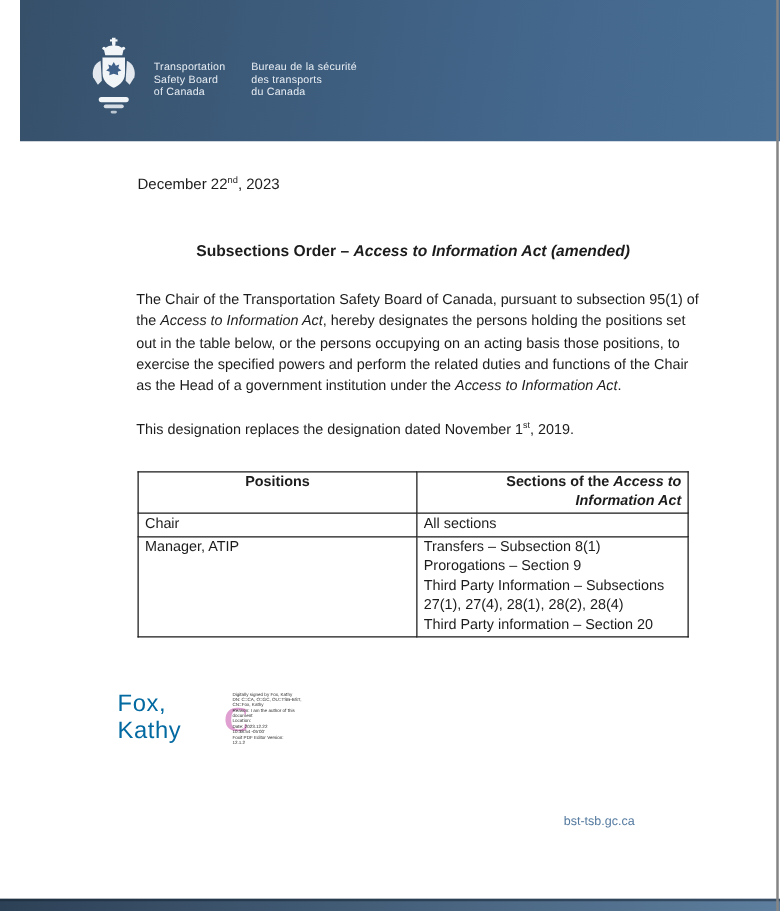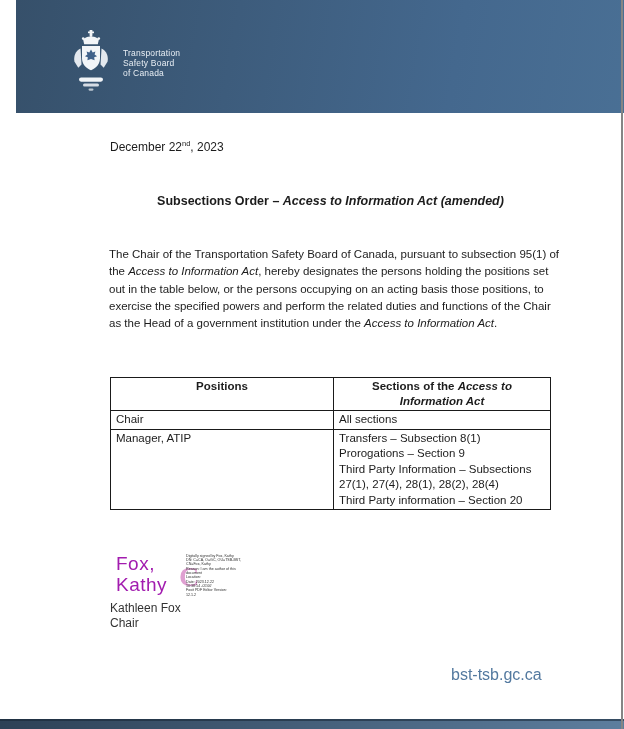--- a/index.html
+++ b/index.html
@@ -24,59 +24,59 @@
   .dept{position:absolute;top:48px;color:#e8eef4;font-size:8.5px;line-height:10px;letter-spacing:.2px;}
   .dept-en{left:107px;}
   .dept-fr{left:185px;}
   
   .date-line{position:absolute;left:110px;top:140px;font-size:12px;}
   .doc-title{
     position:absolute;left:110px;top:194px;width:441px;margin:0;
     text-align:center;font-size:12.5px;font-weight:bold;
   }
   .body-par{position:absolute;left:109px;margin:0;font-size:11.5px;line-height:17.3px;white-space:pre-wrap;}
-  .par1{top:246px;}
+  .par1{top:232px;}
   .par2{top:336px;}
   .i{font-style:italic;}
   .b{font-weight:bold;}
   sup{font-size:.62em;line-height:0;vertical-align:super;}
   
   .dtable{
     position:absolute;left:110px;top:377px;width:441px;
     border-collapse:collapse;font-size:11.5px;
   }
   .dtable th,.dtable td{
     border:1px solid #1a1a1a;
     padding:1px 5px;vertical-align:top;line-height:15.5px;
   }
   .dtable th{font-weight:bold;line-height:15px;}
   .dtable th:first-child{width:212px;text-align:center;}
-  .dtable th:last-child{text-align:center;}
+  .dtable th:last-child{text-align:right;}
   
   .sig-name{
-    position:absolute;left:116px;top:553px;
-    font-size:19px;line-height:21px;color:#a21caf;letter-spacing:.5px;
+    position:absolute;left:94px;top:553px;
+    font-size:19px;line-height:21px;color:#0369a1;letter-spacing:.5px;
   }
   .sig-stamp{
     position:absolute;left:186px;top:554px;width:90px;
   }
   .stamp-lines{
     font-size:7px;line-height:8.2px;color:#2e2e2e;width:86px;
     transform:scale(.52);transform-origin:top left;white-space:nowrap;
   }
   .stamp-accent{
     position:absolute;left:-7px;top:7px;
     font-size:28px;font-weight:bold;color:#c654ad;opacity:.55;
     font-family:"Liberation Serif", serif;
   }
   .signer{position:absolute;left:110px;top:601px;font-size:12px;line-height:15px;color:#333;}
   
   .site-link{
-    position:absolute;left:451px;top:666px;
-    font-size:16px;color:#53799f;text-decoration:none;
+    position:absolute;left:451px;top:652px;
+    font-size:10px;color:#53799f;text-decoration:none;
   }
   .bottom-bar{
     position:absolute;left:0;bottom:0;width:100%;height:10px;
     background:linear-gradient(to right,#2d4156,#5d7e9e);
     border-top:2px solid rgba(22,36,51,.55);
     box-sizing:border-box;
   }
 </style>
 </head>
 <body>
@@ -101,32 +101,38 @@
           <rect x="17.5" y="58.5" width="5" height="2.2" rx="1.1" opacity=".7"></rect>
         </g>
         <path d="M20 19.5 l1.7 3 2.7 -1 -0.8 2.9 2.5 1.9 -2.9 1 0.4 2.9 -3.6 -1.3 -3.6 1.3 0.4 -2.9 -2.9 -1 2.5 -1.9 -0.8 -2.9 2.7 1 z" fill="#3f618a"></path>
       </svg>
     </div>
     <div class="dept dept-en">
       <div>Transportation</div>
       <div>Safety Board</div>
       <div>of Canada</div>
     </div>
+    <div class="dept dept-fr">
+      <div>Bureau de la sécurité</div>
+      <div>des transports</div>
+      <div>du Canada</div>
+    </div>
   </header>
 
   <div class="date-line"><span>December 22</span><sup>nd</sup><span>, 2023</span></div>
 
   <h1 class="doc-title"><span class="b">Subsections Order – </span><span class="i b">Access to Information Act (amended)</span></h1>
 
   <p class="body-par par1"><span>The Chair of the Transportation Safety Board of Canada, pursuant to subsection 95(1) of
 the </span><span class="i">Access to Information Act</span><span>, hereby designates the persons holding the positions set
 out in the table below, or the persons occupying on an acting basis those positions, to
 exercise the specified powers and perform the related duties and functions of the Chair
 as the Head of a government institution under the </span><span class="i">Access to Information Act</span><span>.</span></p>
 
+  <p class="body-par par2"><span>This designation replaces the designation dated November 1</span><sup>st</sup><span>, 2019.</span></p>
 
   <table class="dtable">
     <thead>
       <tr>
         <th><span class="b">Positions</span></th>
         <th><span class="b">Sections of the </span><span class="i b">Access to Information Act</span></th>
       </tr>
     </thead>
     <tbody>
         <tr>
@@ -160,21 +166,17 @@
         <div>CN=Fox, Kathy</div>
         <div>Reason: I am the author of this</div>
         <div>document</div>
         <div>Location:</div>
         <div>Date: 2023.12.22</div>
         <div>10:38:54 -05'00'</div>
         <div>Foxit PDF Editor Version:</div>
         <div>12.1.2</div>
       </div>
   </div>
-  <div class="signer">
-    <div>Kathleen Fox</div>
-    <div>Chair</div>
-  </div>
 
   <a class="site-link" href="#">bst-tsb.gc.ca</a>
   <div class="bottom-bar"></div>
   <div class="page-right-edge"></div>
 </div>
 
 </body></html>

